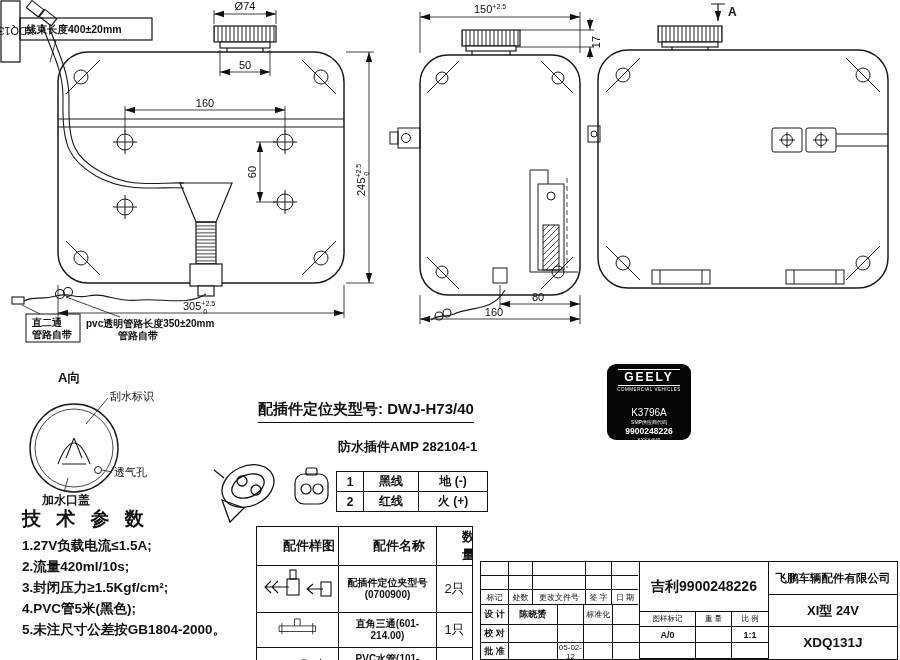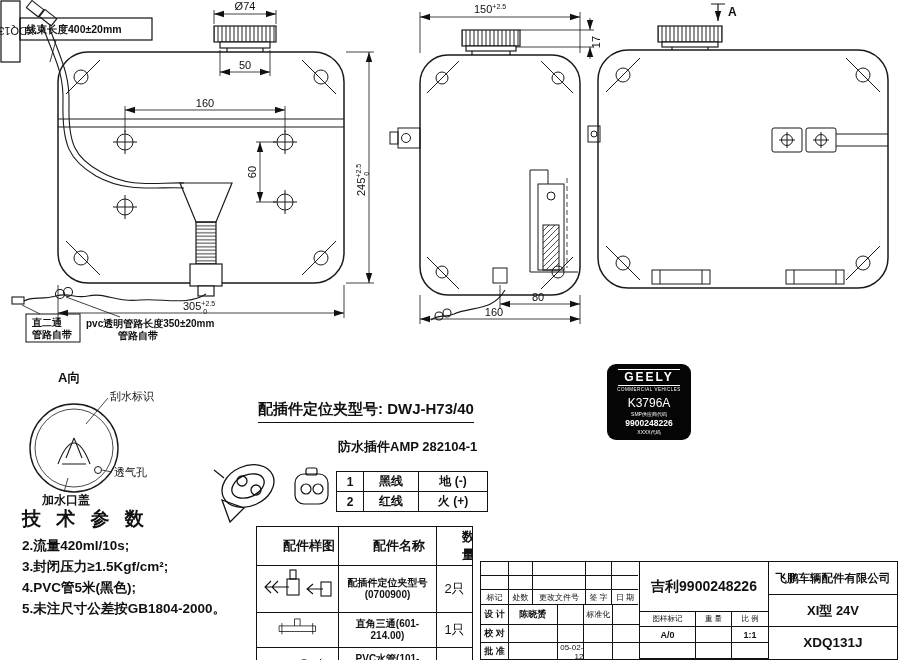--- a/index.html
+++ b/index.html
@@ -21,30 +21,30 @@
   table.parts{border-collapse:collapse;table-layout:fixed;}
   table.parts th,table.parts td{border:1.3px solid #111;text-align:center;vertical-align:middle;padding:1px 2px;overflow:hidden;}
   table.parts th{font-size:13px;font-weight:bold;height:24px;padding-left:25px;}
   .part-name{font-size:10px;font-weight:bold;line-height:1.25;}
   .part-qty{font-size:13px;font-weight:normal;}
   
   .badge{background:#050505;border-radius:9px;color:#fff;text-align:center;box-sizing:border-box;
          padding:5px 3px 3px;display:flex;flex-direction:column;align-items:center;}
   .badge .logo{font-weight:bold;font-size:12px;letter-spacing:2px;border-top:1.6px solid #fff;border-bottom:1.6px solid #fff;line-height:1.25;padding:0 6px;}
   .badge .logo-sub{font-size:4.5px;letter-spacing:0.5px;margin:1px 0 2px;}
-  .badge .l1{font-size:12px;margin-top:2px;}
+  .badge .l1{font-size:10px;margin-top:13px;}
   .badge .l2{font-size:5px;margin-top:1px;}
   .badge .l3{font-size:8.5px;font-weight:bold;margin-top:1px;}
   .badge .l4{font-size:5px;margin-top:1px;}
   
   .tb{border:1.8px solid #111;box-sizing:border-box;background:#fff;}
   .tb-panel{position:absolute;top:0;height:100%;box-sizing:border-box;}
   .tb-row{display:flex;box-sizing:border-box;}
   .tb-cell{box-sizing:border-box;border-right:1px solid #111;border-bottom:1px solid #111;
-           display:flex;align-items:center;justify-content:center;text-align:right;overflow:hidden;}
+           display:flex;align-items:center;justify-content:center;text-align:center;overflow:hidden;}
   .tb-cell.last{border-right:none;}
   .f8{font-size:8px;} .f9{font-size:9px;font-weight:bold;} .f75{font-size:7.5px;font-family:Liberation Serif, serif;}
   .company-cell{font-size:11.5px;font-weight:bold;}
   .model-cell{font-size:13px;font-weight:bold;}
   .code-cell{font-size:13.5px;font-weight:bold;}
   .partno-cell{font-size:14px;font-weight:bold;}
 </style>
 </head>
 <body>
 
@@ -259,20 +259,21 @@
       <line x1="104" y1="106" x2="94" y2="104" stroke-width="0.8"></line>
       <line x1="56" y1="126" x2="60" y2="112" stroke-width="0.8"></line>
     </g>
     <text x="102" y="34" font-size="11">刮水标识</text>
     <text x="106" y="110" font-size="11">透气孔</text>
     <text x="34" y="138" font-size="12" font-weight="bold">加水口盖</text>
   </svg>
 
   <div class="abs" style="left:22px;top:506px;width:238px">
     <div class="tech-title">技 术 参 数</div>
+    <div class="tech-item">1.27V负载电流≤1.5A;</div>
     <div class="tech-item">2.流量420ml/10s;</div>
     <div class="tech-item">3.封闭压力≥1.5Kgf/cm²;</div>
     <div class="tech-item">4.PVC管5米(黑色);</div>
     <div class="tech-item">5.未注尺寸公差按GB1804-2000。</div>
   </div>
 
   <div class="abs clamp-label" style="left:258px;top:400px">配插件定位夹型号: DWJ-H73/40</div>
   <div class="abs plug-label" style="left:300px;top:438px">防水插件AMP 282104-1</div>
 
   <svg class="abs" style="left:200px;top:450px" width="95" height="80" viewBox="0 0 95 80">

